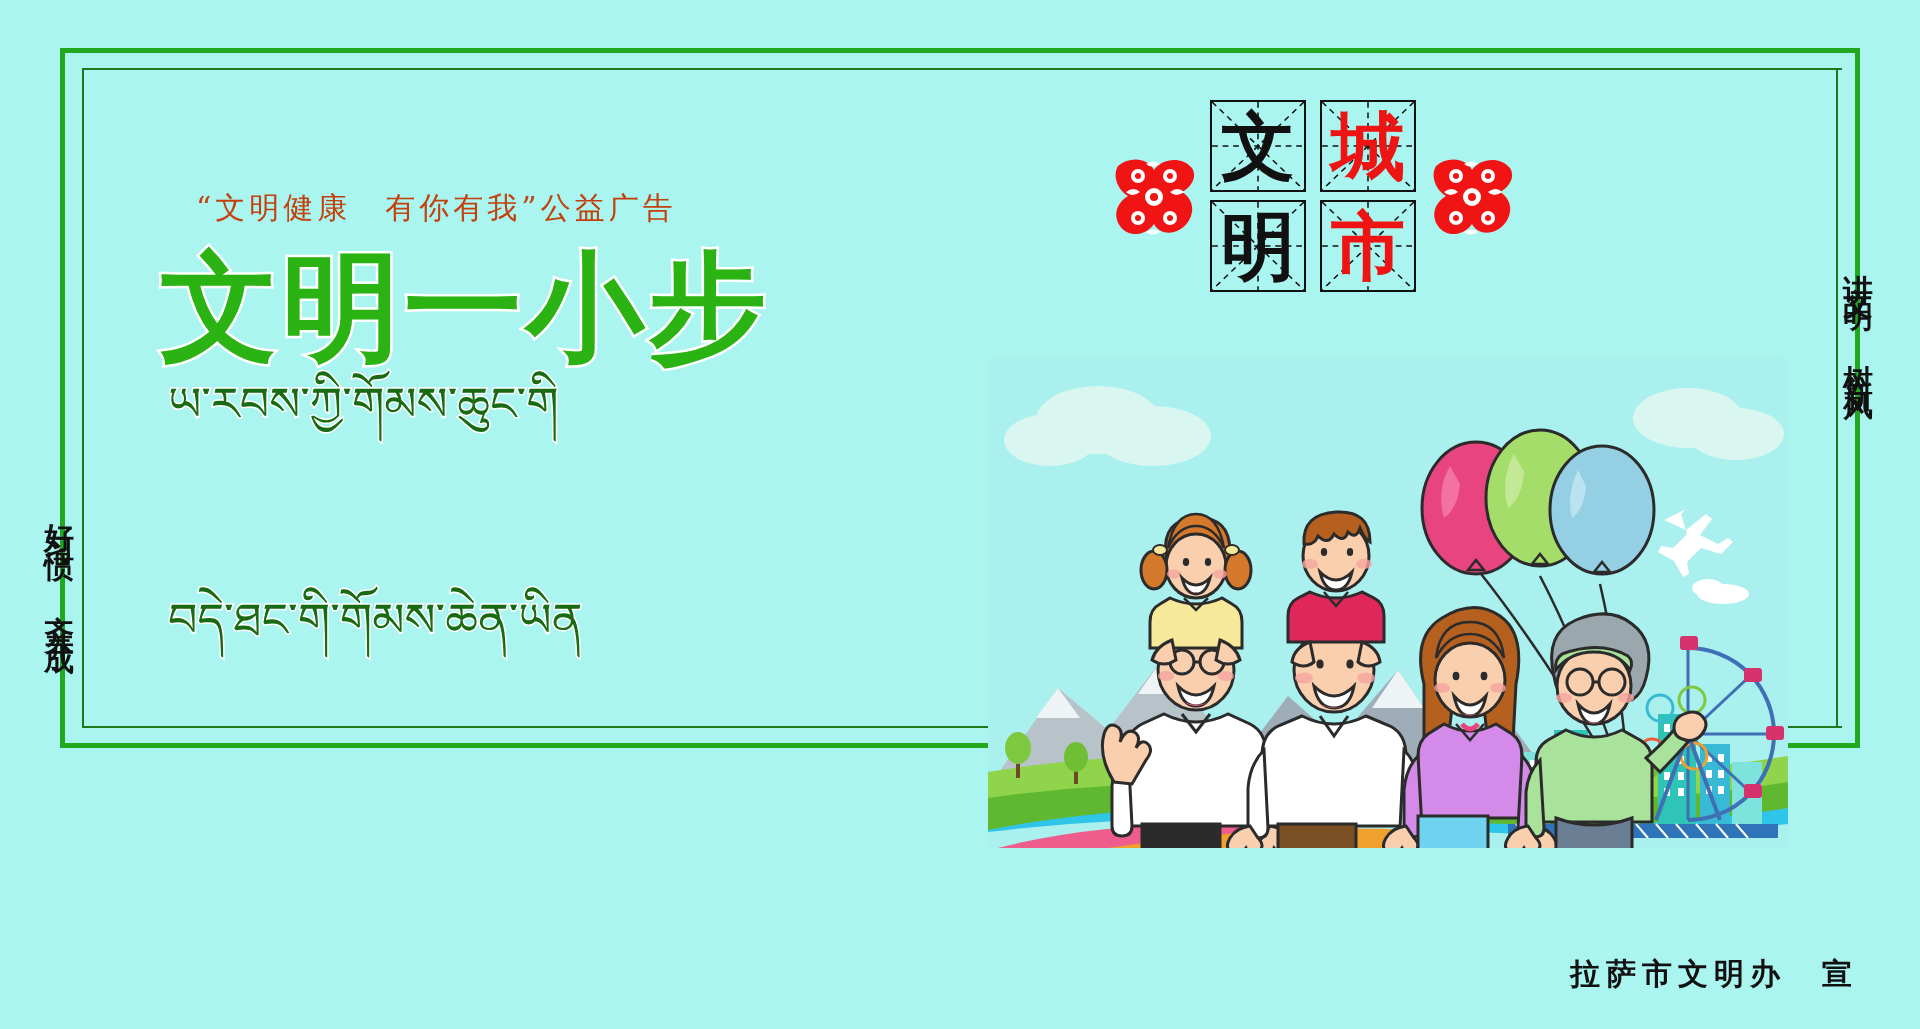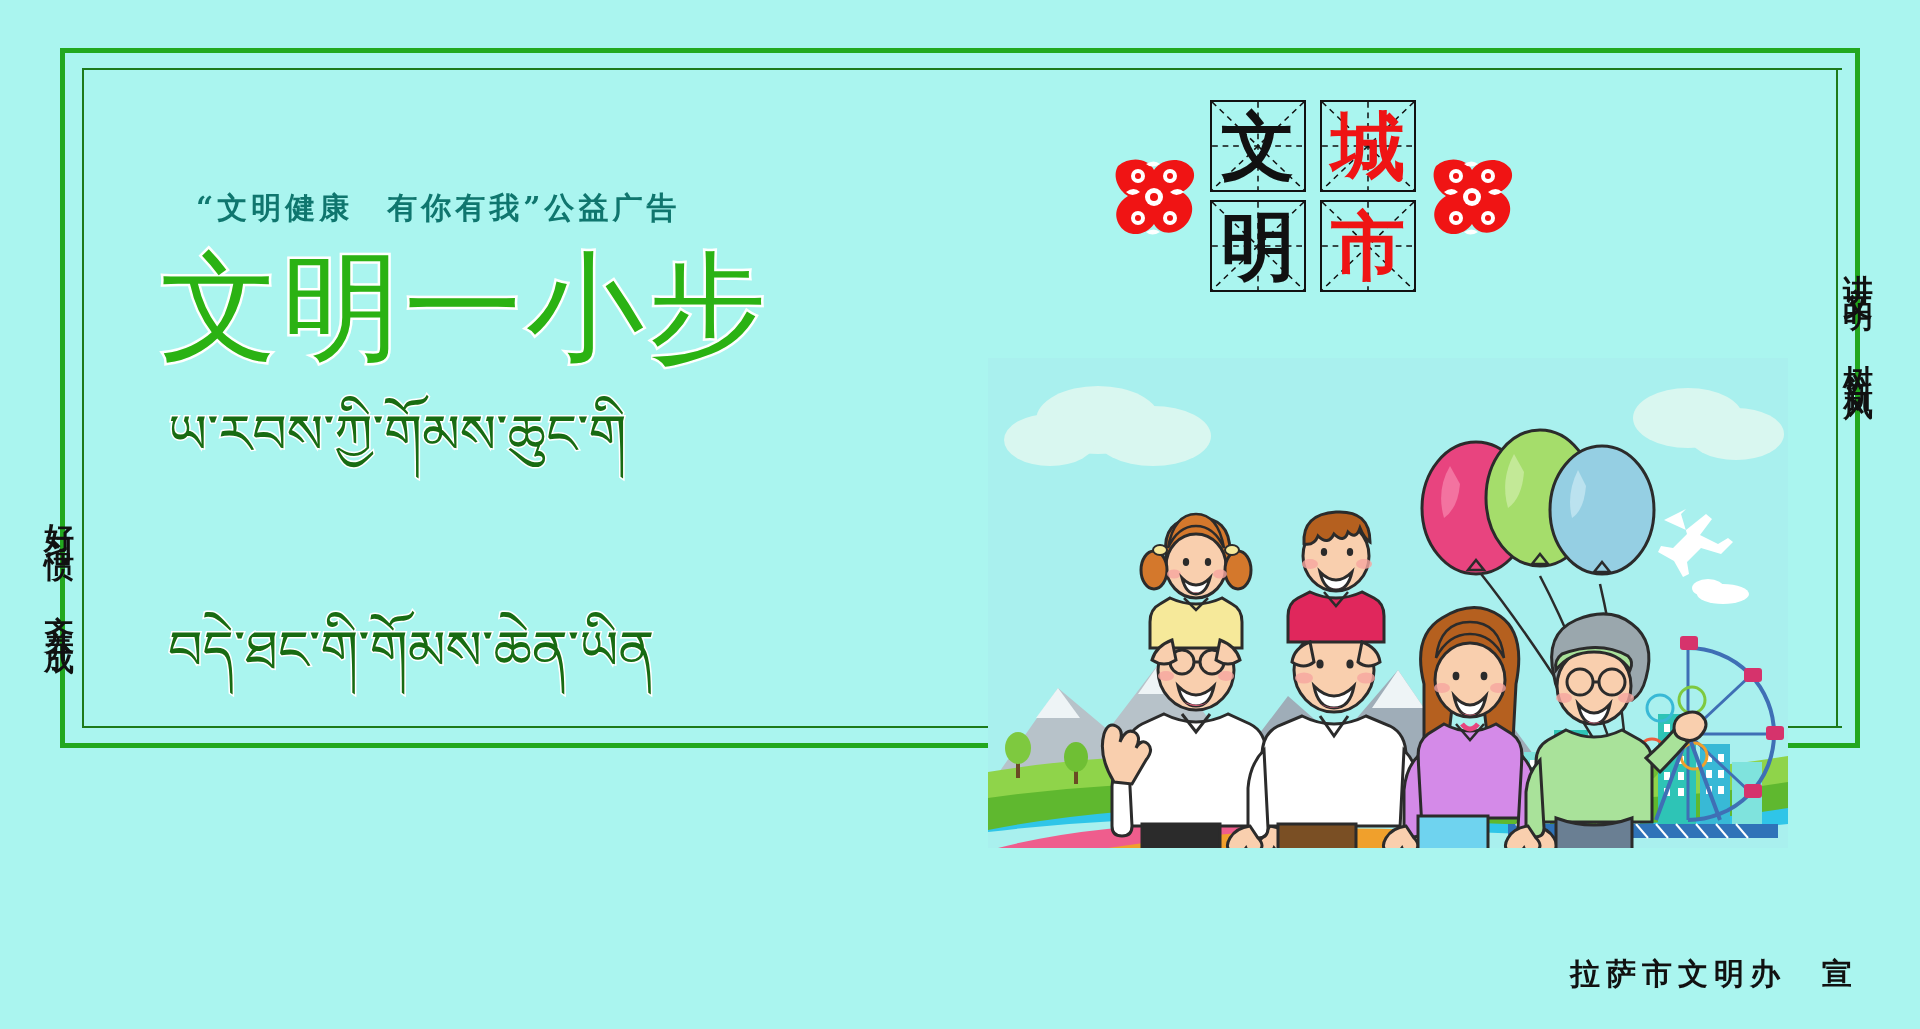--- a/index.html
+++ b/index.html
@@ -26,42 +26,41 @@
   }
   .frame-inner-r{
     position:absolute;right:82px;top:68px;width:0;height:660px;
     border-left:2px solid #1d7a1a;
   }
 
   
   .kicker{
     position:absolute;left:196px;top:188px;
     font-family:"DejaVu Serif","Liberation Serif",serif;
-    font-weight:bold;font-size:30px;color:#0f766e;letter-spacing:4px;
+    font-weight:normal;font-size:30px;color:#c2410c;letter-spacing:4px;
     white-space:nowrap;
   }
 
   
   .slogan-cn{
     position:absolute;left:160px;
-    font-size:118px;font-weight:normal;color:#2bb213;
+    font-size:118px;font-weight:bold;color:#2bb213;
     letter-spacing:4px;white-space:nowrap;line-height:1;
     -webkit-text-stroke:5px #ffffff;
     paint-order:stroke fill;
     font-family:"DejaVu Sans","Liberation Sans",sans-serif;
   }
   .slogan-cn.l1{top:248px;}
   .slogan-cn.l2{top:462px;}
   .slogan-bo{
     position:absolute;left:168px;
-    font-size:54px;color:#186b12;white-space:nowrap;line-height:1.25;
+    font-size:46px;color:#186b12;white-space:nowrap;line-height:1.25;
     -webkit-text-stroke:3px #ffffff;
     paint-order:stroke fill;
     font-family:"DejaVu Sans","Liberation Sans",sans-serif;
-    margin-top:25px;
   }
   .slogan-bo.b1{top:376px;}
   .slogan-bo.b2{top:592px;}
 
   
   .vtext{
     position:absolute;
     writing-mode:vertical-rl;text-orientation:upright;
     font-family:"DejaVu Serif","Liberation Serif",serif;
     font-weight:bold;font-size:30px;color:#111;letter-spacing:14px;

